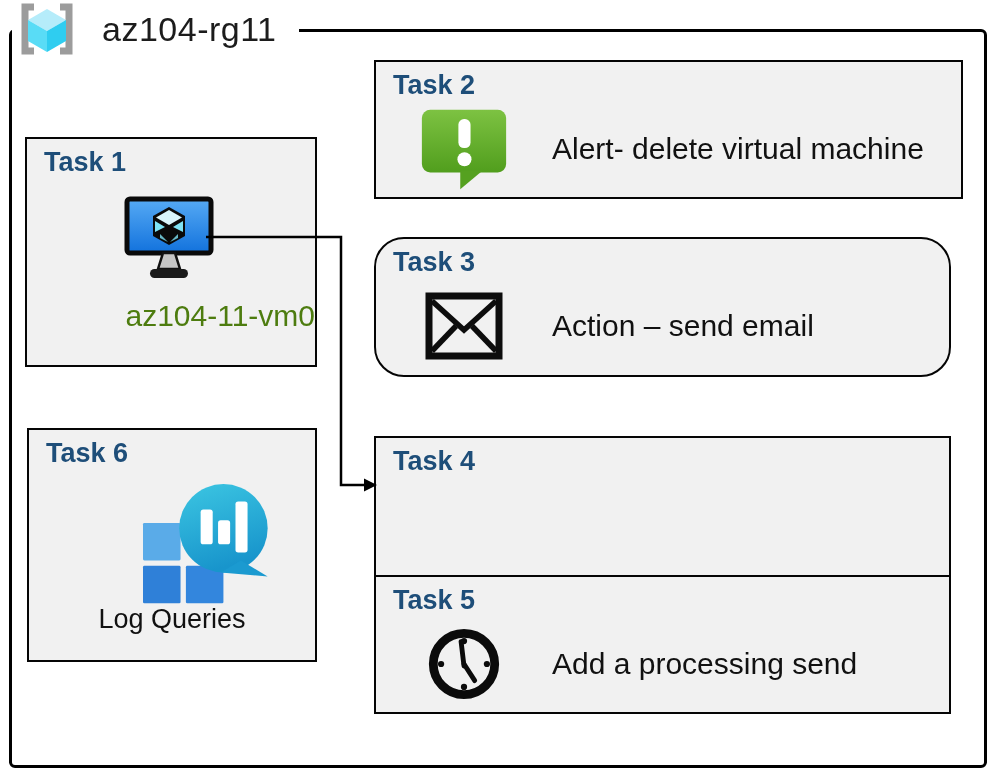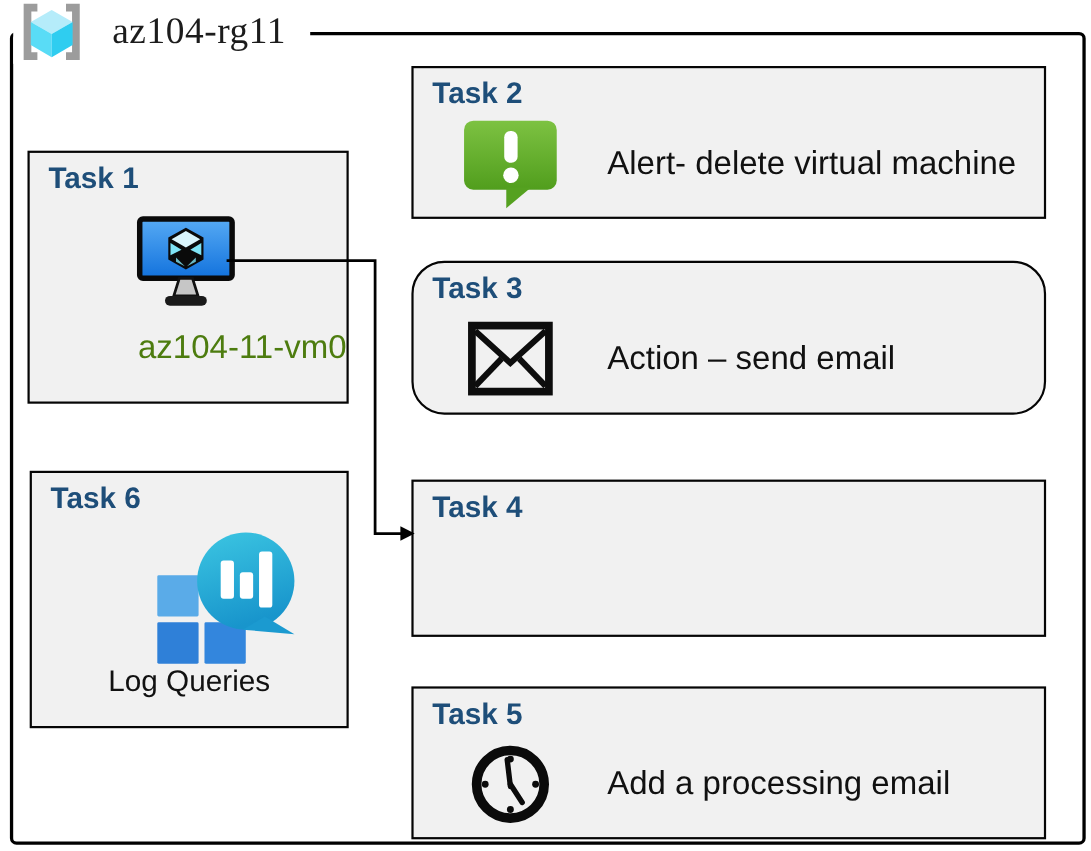--- a/index.html
+++ b/index.html
@@ -8,44 +8,44 @@
     font-family:"Liberation Sans", sans-serif;overflow:hidden;
     -webkit-font-smoothing:antialiased;
   }
   
   .rg-container{
     position:absolute;left:9px;top:29px;width:972px;height:733px;
     border:3px solid #000;border-radius:6px;background:#fff;z-index:1;
   }
   .rg-header{
     position:absolute;left:12px;top:0px;height:58px;z-index:10;
-    display:flex;align-items:center;gap:22px;background:#fff;padding:0 22px 0 2px;font-family:Liberation Serif, serif;
+    display:flex;align-items:center;gap:22px;background:#fff;padding:0 22px 0 2px;
   }
   .rg-title{font-size:34px;color:#1c1c1c;letter-spacing:0.5px;}
 
   
   .task-box{
     position:absolute;background:#f1f1f1;border:2.5px solid #050505;z-index:2;
   }
   .task-title{
     position:absolute;left:17px;top:8px;font-size:27px;font-weight:bold;color:#1e4e79;
   }
   
   #box-task1{left:25px;top:137px;width:288px;height:226px;}
   #box-task6{left:27px;top:428px;width:286px;height:230px;}
   #box-task1 .node-icon{position:absolute;left:97px;top:57px;}
   #box-task1 .node-label{position:absolute;left:0;top:160px;width:100%;text-align:right;font-size:30px;color:#4d7c0f;}
   #box-task6 .node-icon{position:absolute;left:108px;top:50px;}
   #box-task6 .node-label{position:absolute;left:0;top:174px;width:100%;text-align:center;font-size:27px;color:#111;}
 
   
-  #box-task2{left:374px;top:60px;width:573px;height:135px;}
+  #box-task2{left:374px;top:60px;width:573px;height:135px;padding-left:12px;}
   #box-task3{left:374px;top:237px;width:573px;height:136px;border-radius:30px;}
   #box-task4{left:374px;top:436px;width:573px;height:139px;}
-  #box-task5{left:374px;top:624px;width:573px;height:135px;}
+  #box-task5{left:374px;top:575px;width:573px;height:135px;}
   .row{
     position:absolute;left:42px;right:12px;top:44px;bottom:6px;
     display:flex;align-items:center;
   }
   .ticon{flex:0 0 92px;width:92px;display:flex;justify-content:center;align-items:center;}
   .ttext{margin-left:42px;font-size:30px;color:#111;white-space:nowrap;}
 
   
   .connector-layer{
     position:absolute;left:0;top:0;width:992px;height:774px;z-index:6;pointer-events:none;
@@ -163,20 +163,20 @@
       <svg width="78" height="78" viewBox="0 0 80 80">
         <circle cx="40" cy="40" r="31.5" fill="none" stroke="#0b0b0b" stroke-width="9"></circle>
         <circle cx="40" cy="16.5" r="3.2" fill="#0b0b0b"></circle>
         <circle cx="63.5" cy="40" r="3.2" fill="#0b0b0b"></circle>
         <circle cx="40" cy="63.5" r="3.2" fill="#0b0b0b"></circle>
         <circle cx="16.5" cy="40" r="3.2" fill="#0b0b0b"></circle>
         <path d="M40 42 L37 17" stroke="#0b0b0b" stroke-width="5" stroke-linecap="round" fill="none"></path>
         <path d="M40 40 L51 57" stroke="#0b0b0b" stroke-width="5" stroke-linecap="round" fill="none"></path>
       </svg>
     </div>
-    <div class="ttext">Add a processing email</div>
+    <div class="ttext">Add a processing send</div>
   </div>
 </div>
 
 <svg class="connector-layer">
   <path d="M206 237 H341 V485 H365" fill="none" stroke="#000" stroke-width="2.5"></path>
   <polygon points="364,478.5 364,491.5 377,485" fill="#000"></polygon>
 </svg>
 
 </body></html>

